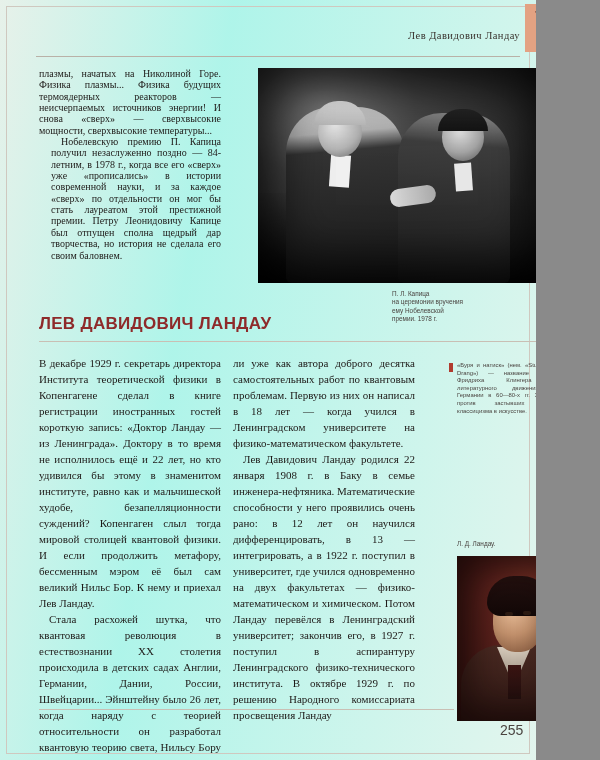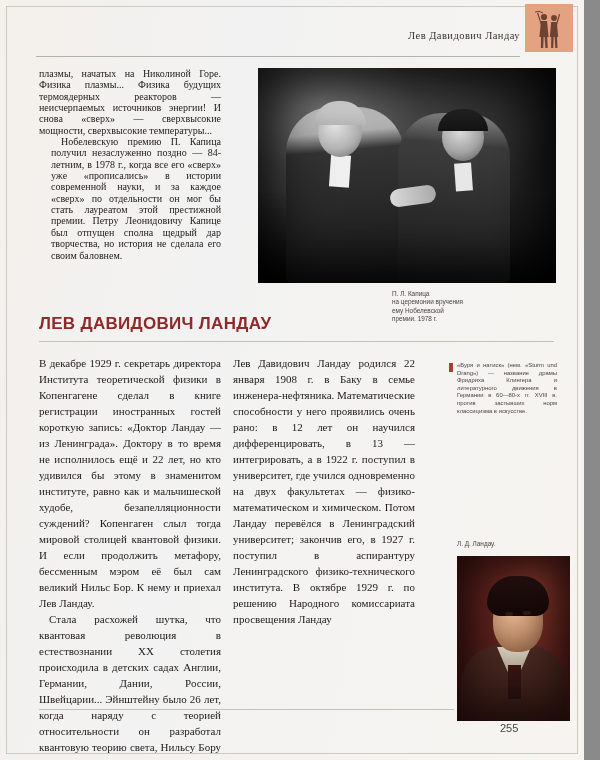--- a/index.html
+++ b/index.html
@@ -2,23 +2,23 @@
 <html><head>
 <meta charset="utf-8">
 <style>
   html, body {
     margin: 0;
     padding: 0;
     background: #8a8a8a;
   }
   #page {
     position: relative;
-    width: 584px;
+    width: 536px;
     height: 760px;
-    background: #e5e5e5;
+    background: #5eead4;
     overflow: hidden;
     font-family: "Liberation Serif", serif;
     color: #1e1a18;
   }
   
   #paper-tint {
     position: absolute;
     inset: 0;
     background:
       linear-gradient(100deg, rgba(246,242,236,.9) 0%, rgba(255,255,255,.5) 35%, rgba(250,247,242,.85) 100%);
@@ -283,21 +283,21 @@
     height: 1px;
     background: #c9bfb4;
   }
   #page-number {
     position: absolute;
     left: 500px;
     top: 722px;
     width: 60px;
     text-align: left;
     font-family: "Liberation Sans", sans-serif;
-    font-size: 11px;
+    font-size: 14px;
     color: #4a4440;
   }
 </style>
 </head>
 <body>
 
 <div id="page">
 
   <div id="paper-tint"></div>
   <div id="page-border"></div>
@@ -349,20 +349,21 @@
 
   <div id="chapter-title">ЛЕВ ДАВИДОВИЧ ЛАНДАУ</div>
   <div id="title-rule"></div>
 
   <div class="body-col" id="col-left">
     <p>В декабре 1929 г. секретарь директора Института теоретической физики в Копенгагене сделал в книге регистрации иностранных гостей короткую запись: «Доктор Ландау — из Ленинграда». Доктору в то время не исполнилось ещё и 22 лет, но кто удивился бы этому в знаменитом институте, равно как и мальчишеской худобе, безапелляционности суждений? Копенгаген слыл тогда мировой столицей квантовой физики. И если продолжить метафору, бессменным мэром её был сам великий Нильс Бор. К нему и приехал Лев Ландау.</p>
     <p>Стала расхожей шутка, что квантовая революция в естествознании XX столетия происходила в детских садах Англии, Германии, Дании, России, Швейцарии... Эйнштейну было 26 лет, когда наряду с теорией относительности он разработал квантовую теорию света, Нильсу Бору — 28, когда он построил квантовую модель атома, Вернеру Гейзенбергу — 24 в пору создания им варианта квантовой механики... Поэтому никого не поразил юный возраст доктора из Ленинграда. Между тем Ландау зна-</p>
   </div>
 
   <div class="body-col" id="col-mid">
+    <p>ли уже как автора доброго десятка самостоятельных работ по квантовым проблемам. Первую из них он написал в 18 лет — когда учился в Ленинградском университете на физико-математическом факультете.</p>
     <p>Лев Давидович Ландау родился 22 января 1908 г. в Баку в семье инженера-нефтяника. Математические способности у него проявились очень рано: в 12 лет он научился дифференцировать, в 13 — интегрировать, а в 1922 г. поступил в университет, где учился одновременно на двух факультетах — физико-математическом и химическом. Потом Ландау перевёлся в Ленинградский университет; закончив его, в 1927 г. поступил в аспирантуру Ленинградского физико-технического института. В октябре 1929 г. по решению Народного комиссариата просвещения Ландау</p>
   </div>
 
   <div id="margin-note-bar"></div>
   <div id="margin-note">«Буря и натиск» (нем. «Sturm und Drang») — название драмы Фридриха Клингера и литературного движения в Германии в 60—80-х гг. XVIII в. против застывших норм классицизма в искусстве.</div>
 
   <div id="landau-caption">Л. Д. Ландау.</div>
   <div id="landau-photo">
     <div class="lp-bg"></div>
     <div class="lp-suit"></div>

